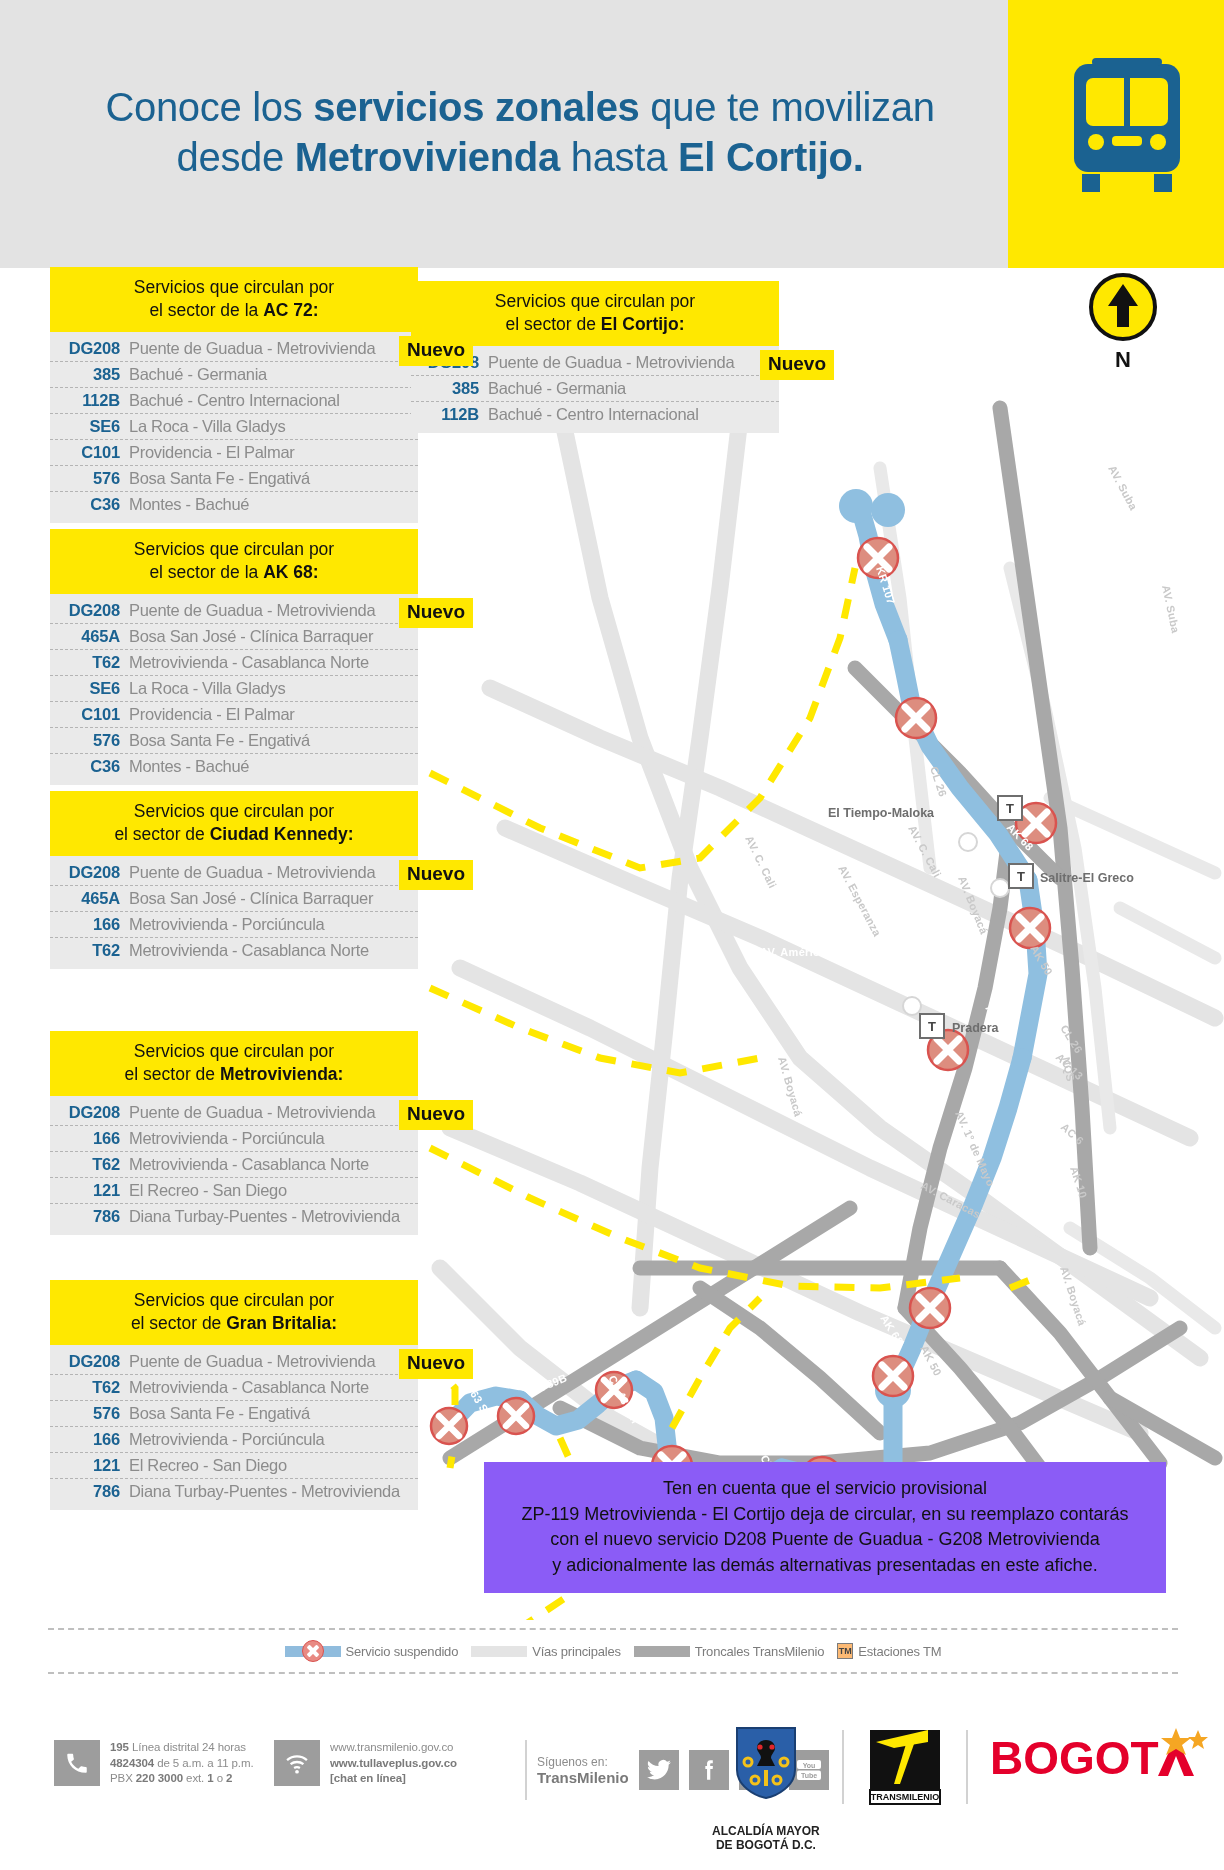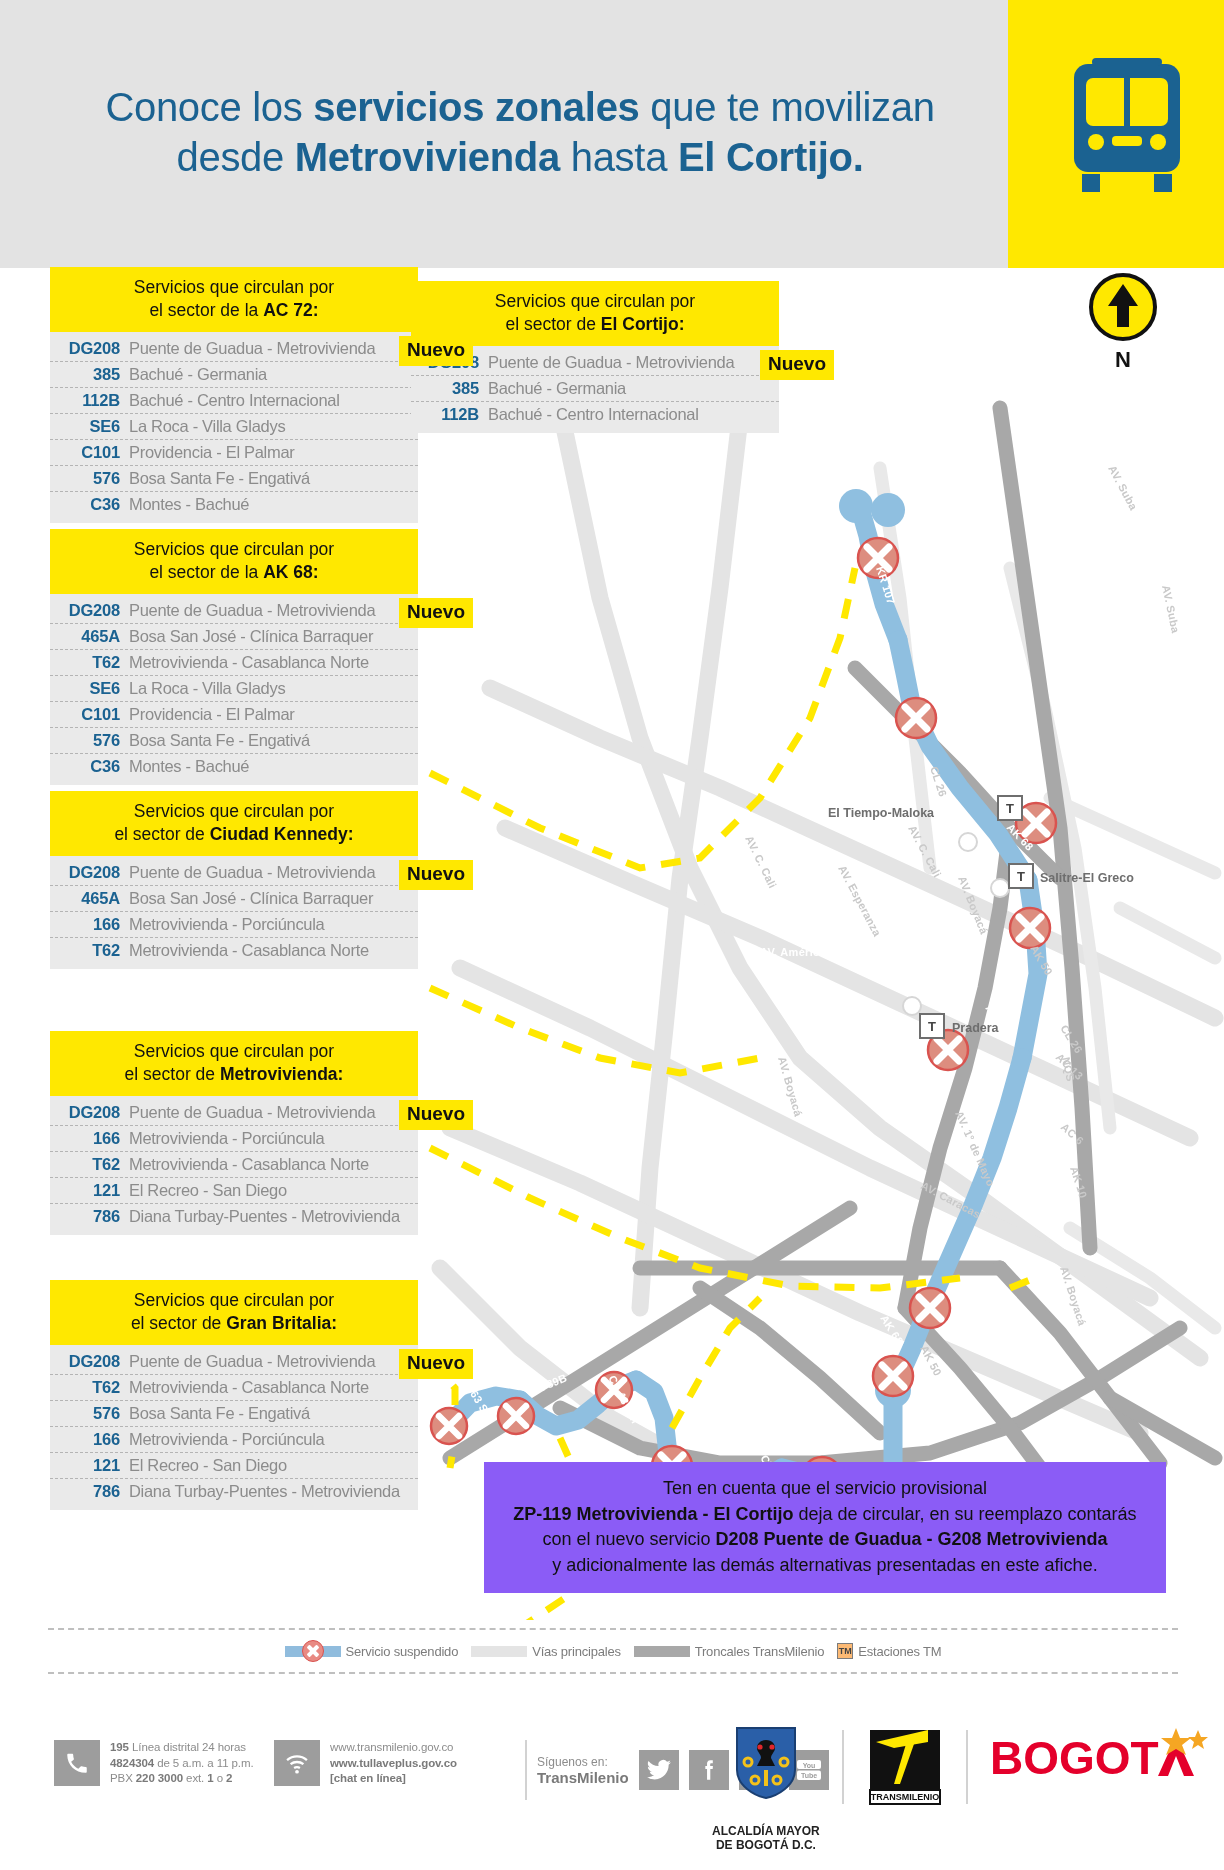--- a/index.html
+++ b/index.html
@@ -76,21 +76,21 @@
   .compass { position: absolute; left: 1088px; top: 4px; text-align: center; }
   .compass-n { font-size: 22px; font-weight: 700; color: #111; margin-top: 1px; }
 
   
   .notice {
     position: absolute; left: 484px; top: 1462px; width: 682px;
     background: #8b5cf6; color: #111;
     text-align: center; font-size: 18px; line-height: 25.5px;
     padding: 14px 18px 15px 18px;
   }
-  .notice b { font-weight: 700; margin-top: 16px; }
+  .notice b { font-weight: 400; margin-top: 16px; }
 
   
   .legend-wrap { position: absolute; left: 48px; top: 1628px; width: 1130px; }
   .legend-dash { border-top: 2px dashed #bfbfbf; height: 0; }
   .legend-row {
     display: flex; align-items: center; justify-content: center;
     gap: 13px; padding: 13px 0 13px 0;
   }
   .legend-item { display: flex; align-items: center; gap: 5px; }
   .legend-label { font-size: 13px; color: #7c7c7c; letter-spacing: -0.2px; }

